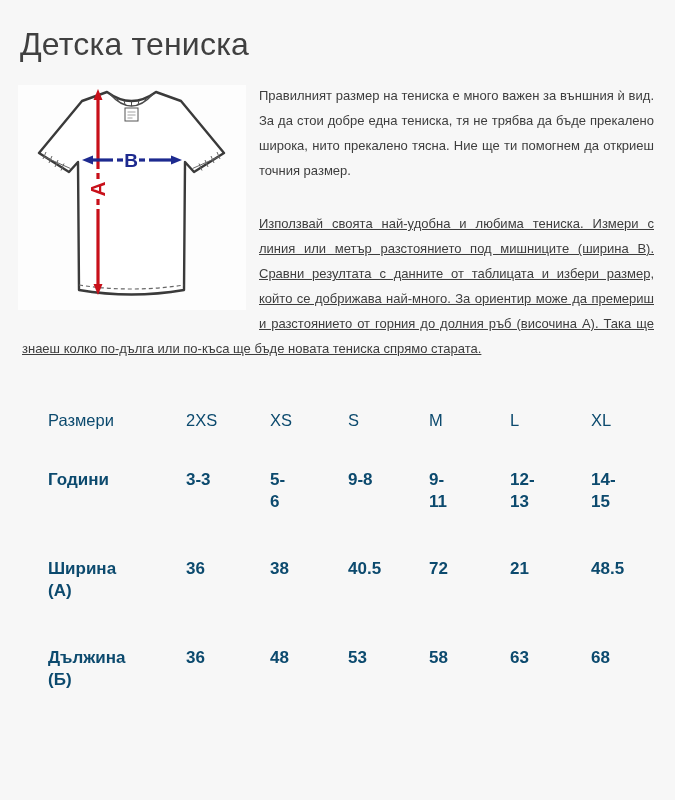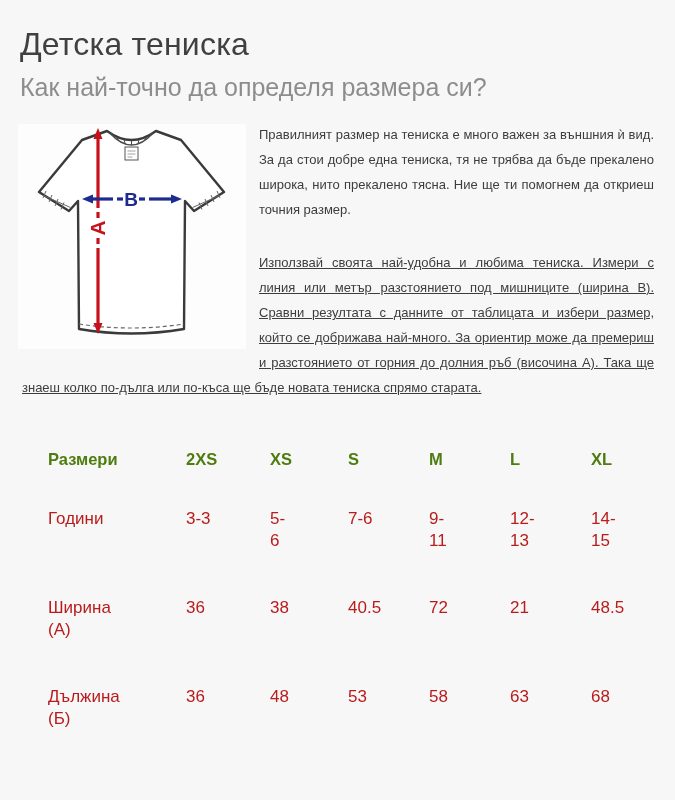--- a/index.html
+++ b/index.html
@@ -38,32 +38,31 @@
   }
   p.para.second { margin-top: 28px; text-decoration: underline; }
 
   .size-table { clear: both; margin: 48px 0 0 30px; }
   table { border-collapse: collapse; table-layout: fixed; width: 610px; }
   th, td {
     text-align: left; vertical-align: top;
     padding: 0; white-space: pre-line;
     font-size: 17px; line-height: 22px;
   }
-  thead th { font-weight: 700; color: #4d7c0f; font-size: 16.5px; padding-bottom: 38px; }
-  tbody td { color: #b91c1c; font-weight: 400; }
+  thead th { font-weight: 400; color: #0c4a6e; font-size: 16.5px; padding-bottom: 38px; }
+  tbody td { color: #0c4a6e; font-weight: 700; }
   tr.row-mid td { padding-bottom: 45px; }
   tr.row-last td { padding-bottom: 20px; margin-top: 28px; }
 </style>
 </head>
 <body>
 
 <div class="page">
 
   <h1 class="title">Детска тениска</h1>
-  <h2 class="subtitle">Как най-точно да определя размера си?</h2>
 
   <div class="intro">
 
     <div class="figure">
       <svg width="228" height="225" viewBox="0 0 228 225" xmlns="http://www.w3.org/2000/svg">
 
         <g stroke="#3a3a3a" stroke-width="2.4" fill="#ffffff" stroke-linejoin="round" stroke-linecap="round">
           <path d="M89 7 Q113.5 25 138 7 L163 16 L206 68 L176 87 L167 77 L166 205 Q113.5 214 61 205 L60 77 L51 87 L21 68 L64 16 Z"></path>
         </g>
 
@@ -133,21 +132,21 @@
           <th>L</th>
           <th>XL</th>
         </tr>
       </thead>
       <tbody>
         <tr class="row-mid">
           <td>Години</td>
           <td>3-3</td>
           <td>5-
 6</td>
-          <td>7-6</td>
+          <td>9-8</td>
           <td>9-
 11</td>
           <td>12-
 13</td>
           <td>14-
 15</td>
         </tr>
         <tr class="row-mid">
           <td>Ширина
 (А)</td>

